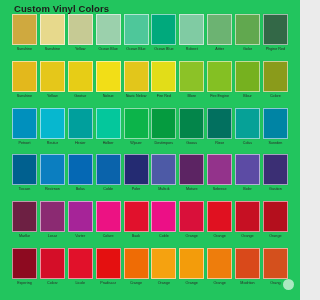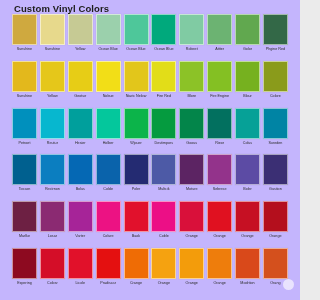--- a/index.html
+++ b/index.html
@@ -77,21 +77,21 @@
     bottom: 10px;
     width: 11px;
     height: 11px;
     border-radius: 50%;
     background: rgba(255,255,255,0.62);
   }
 </style>
 </head>
 <body>
 
-<div id="page" style="background: #c4b5fd;">
+<div id="page" style="background: #22c55e;">
 
   <div id="title">Custom Vinyl Colors</div>
 
   <div id="grid">
       <div class="swatch-row">
         <div class="swatch-cell">
           <div class="chip" title="#cfa93f" style="background-color: rgb(207, 169, 63);"></div>
           <div class="chip-label">Sunshine</div>
         </div>
         <div class="swatch-cell">

